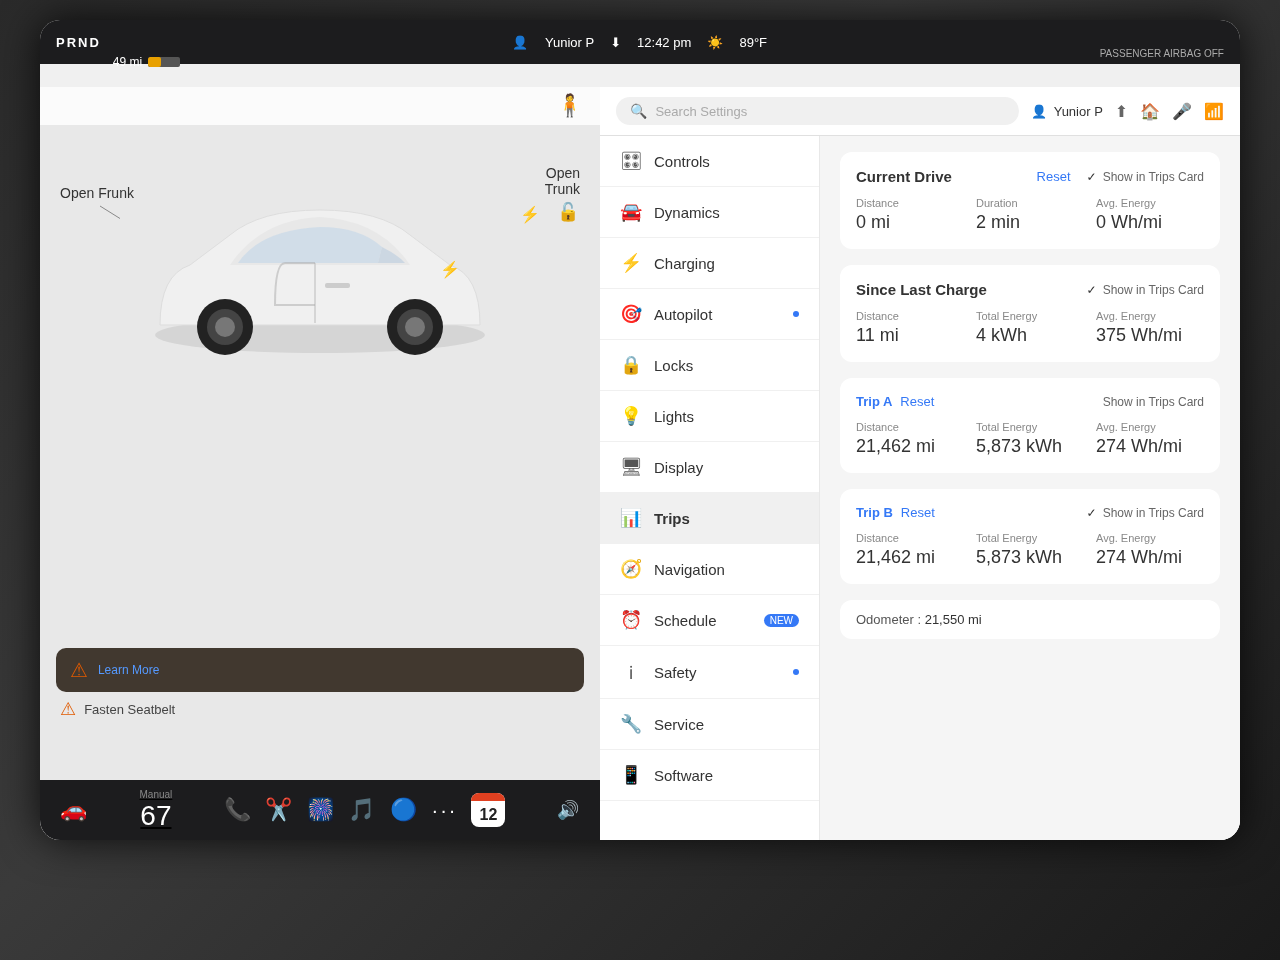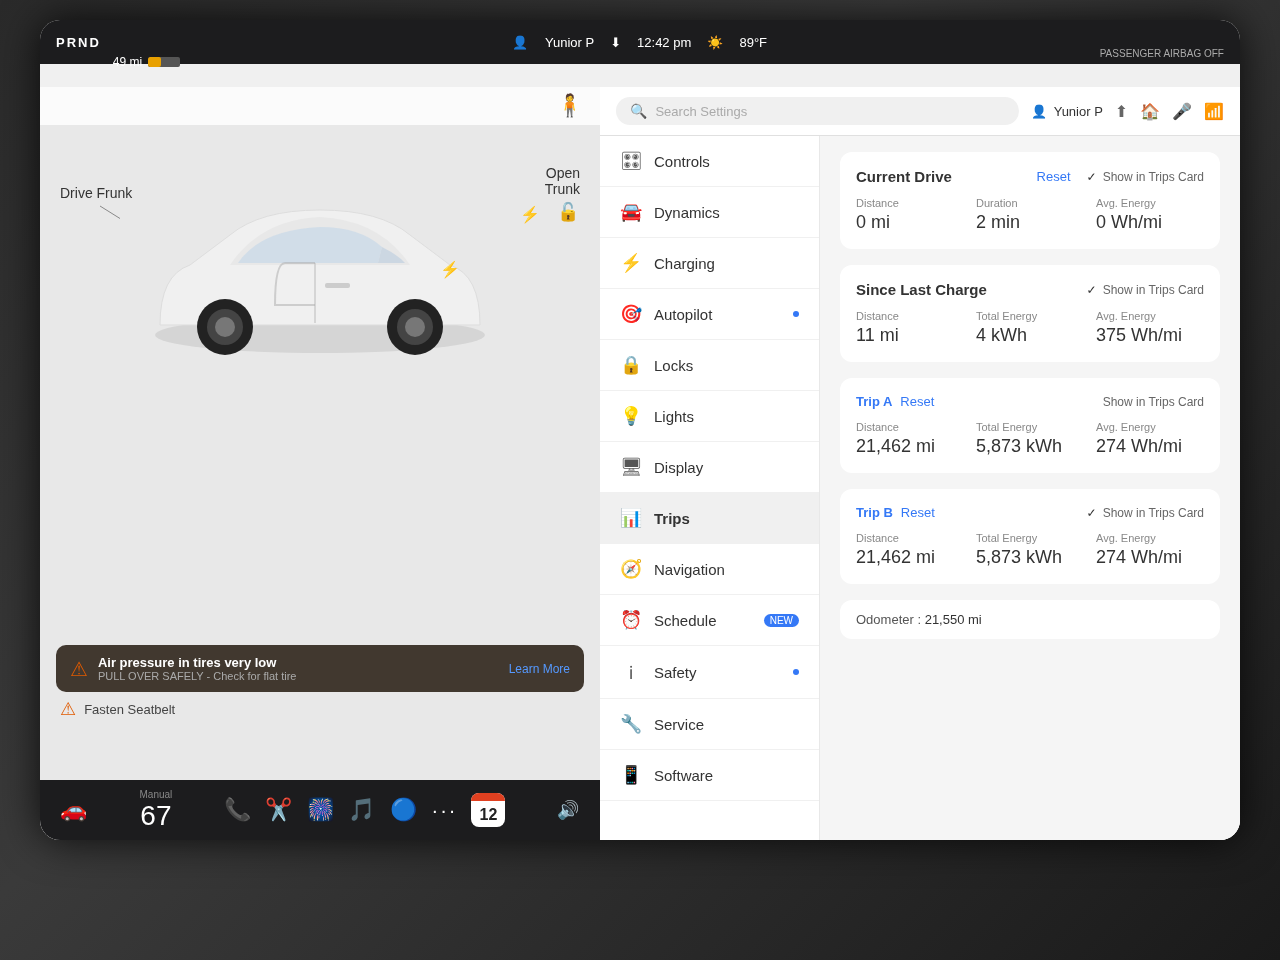--- a/index.html
+++ b/index.html
@@ -189,20 +189,21 @@
       color: #fff;
       font-size: 12px;
     }
     .taskbar-center {
       display: flex;
       align-items: center;
       gap: 16px;
     }
     .manual-speed {
       text-align: center;
+      text-decoration: underline;
     }
     .manual-label {
       font-size: 10px;
       color: #888;
     }
     .speed-num {
       font-size: 28px;
       font-weight: 300;
       color: #fff;
     }
@@ -427,21 +428,21 @@
 
       <div class="car-top-bar">
         <div class="car-icon-row">
           <span style="font-size:22px;color:#aaa;">🧍</span>
         </div>
       </div>
 
       <div class="car-visualization">
 
         <div style="position:absolute;top:60px;left:20px;text-align:left;">
-          <div style="font-size:14px;font-weight:500;color:#333;">Drive
+          <div style="font-size:14px;font-weight:500;color:#333;">Open
 Frunk</div>
           <svg width="60" height="40" style="display:block;">
             <line x1="40" y1="5" x2="80" y2="30" stroke="#888" stroke-width="1"></line>
           </svg>
         </div>
 
         <div style="position:absolute;top:40px;right:20px;text-align:right;">
           <div style="font-size:14px;font-weight:500;color:#333;">Open<br>Trunk</div>
           <div style="font-size:18px;margin-top:4px;">🔓</div>
         </div>
@@ -472,24 +473,20 @@
 
           <path d="M185 88 L155 88 Q145 88 145 130 L185 130" fill="none" stroke="#aaa" stroke-width="2" opacity="0.5"></path>
         </svg>
 
         <div style="position:absolute;top:80px;right:60px;font-size:16px;color:#ff4444;">⚡</div>
 
       </div>
 
       <div class="alert-banner" style="position:absolute;bottom:140px;left:16px;right:16px;">
         <div class="alert-icon">⚠</div>
-        <div class="alert-text">
-          <div class="alert-title">Air pressure in tires very low</div>
-          <div class="alert-subtitle">PULL OVER SAFELY - Check for flat tire</div>
-        </div>
         <div class="alert-learn">Learn More</div>
       </div>
 
       <div style="position:absolute;bottom:120px;left:20px;display:flex;align-items:center;gap:8px;">
         <span style="color:#e05a00;font-size:18px;">⚠</span>
         <span style="font-size:13px;color:#444;font-weight:500;">Fasten Seatbelt</span>
       </div>
 
       <div class="left-bottom">
         <div class="taskbar-left">

